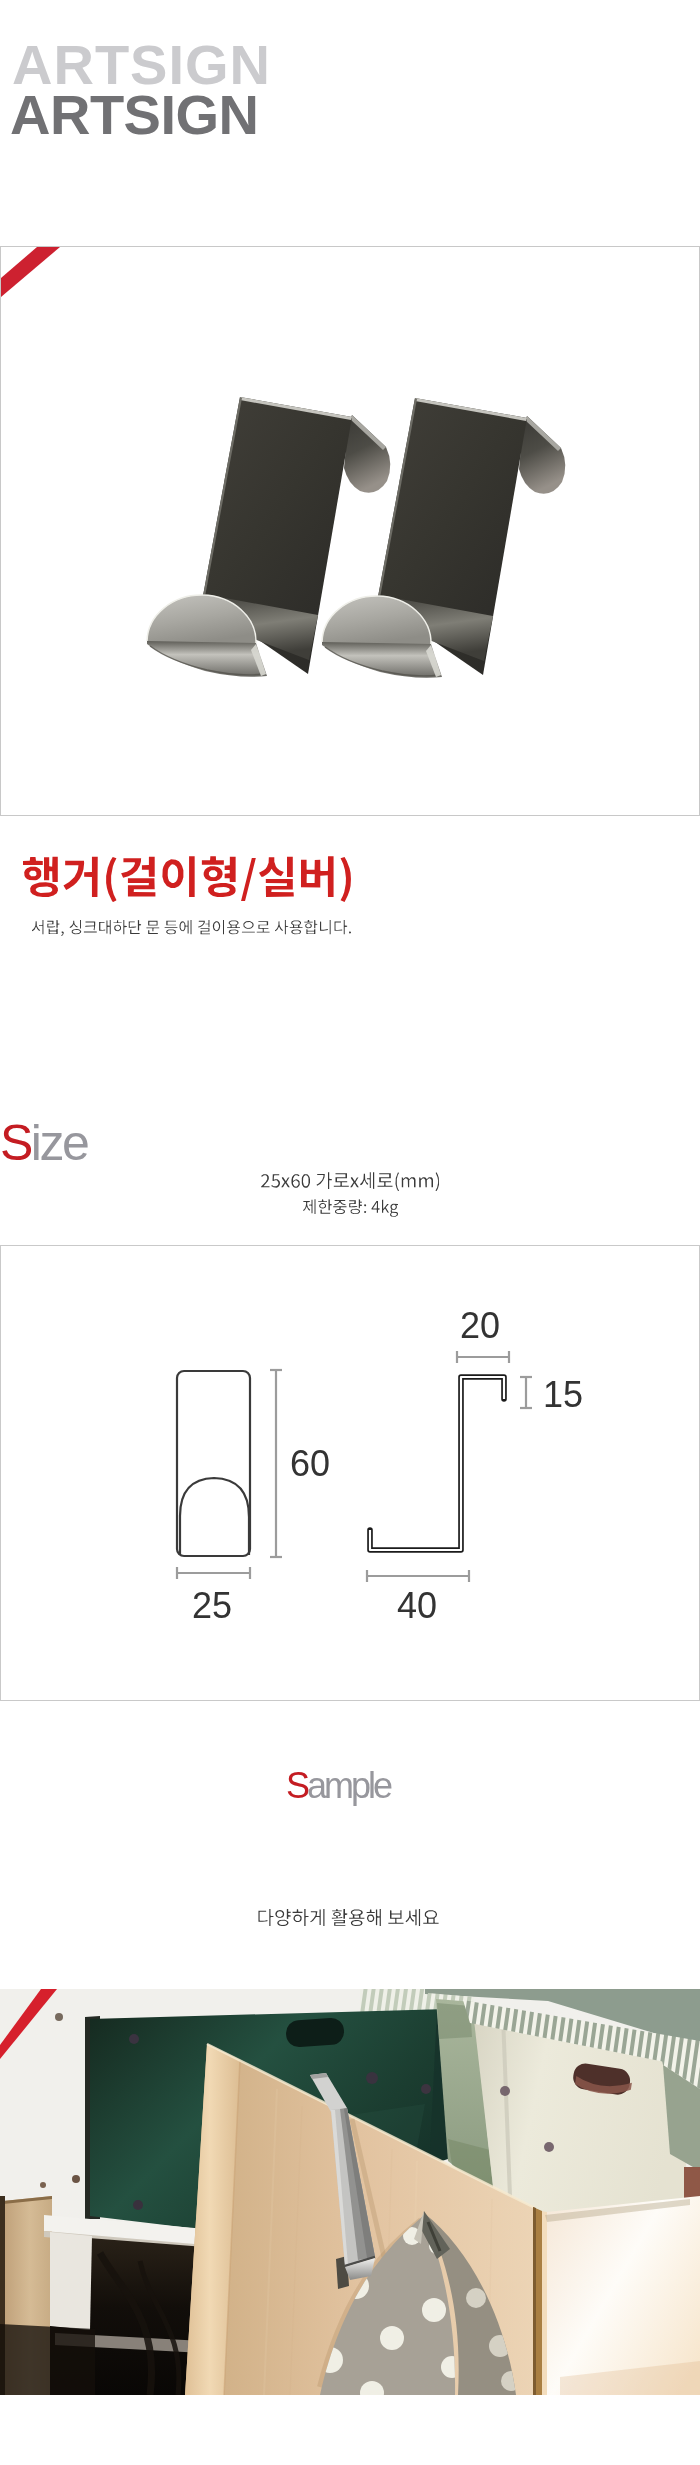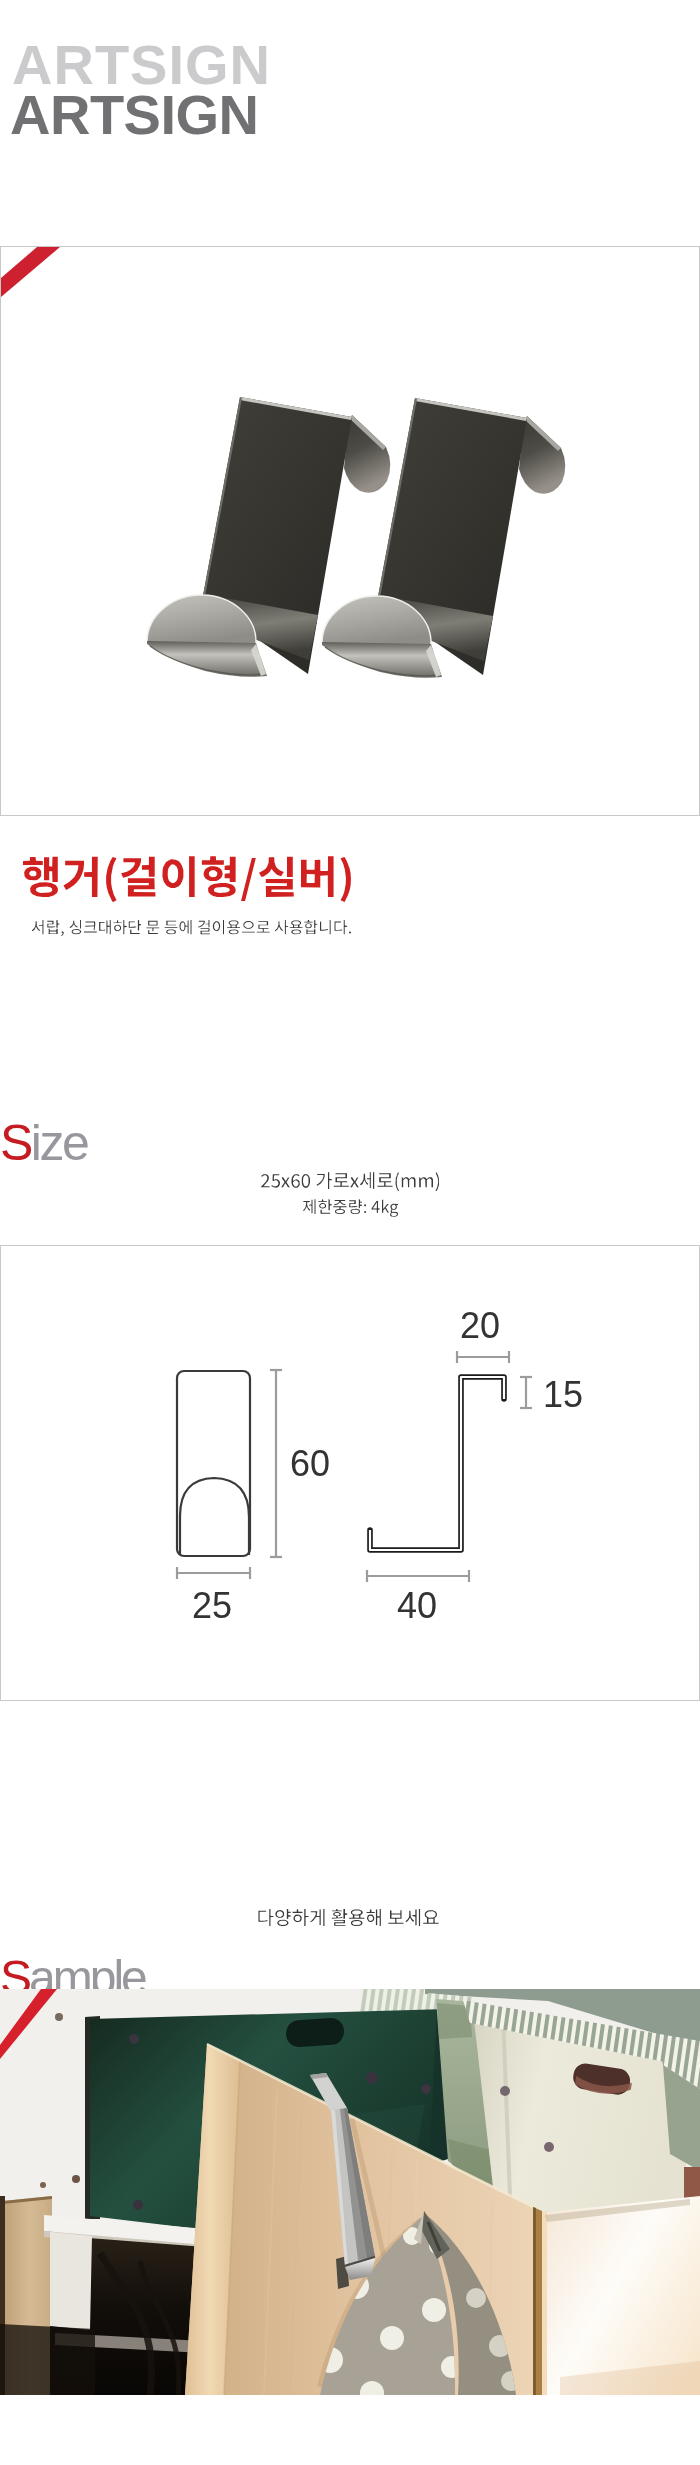--- a/index.html
+++ b/index.html
@@ -133,21 +133,21 @@
 
 <g stroke="#9c9c9c" stroke-width="2.2">
 <line x1="367" y1="1576" x2="469" y2="1576"></line>
       <line x1="367" y1="1570" x2="367" y2="1582"></line>
       <line x1="469" y1="1570" x2="469" y2="1582"></line>
 </g>
 
 <text x="397" y="1618" font-size="36" fill="#333">40</text>
 </svg>
 
-<div class="abs" style="left:0;top:1952px;width:676px;font-size:48px;line-height:52px;letter-spacing:-3px;color:#97979d"><span style="color:#c41c22">S</span>ample</div>
+<div class="abs" style="left:0;top:1760px;width:676px;text-align:center;font-size:36px;line-height:52px;letter-spacing:-3px;color:#97979d"><span style="color:#c41c22">S</span>ample</div>
 
 <svg style="position:absolute;left:256.625px;top:1909px" width="183" height="17" viewBox="0 0 182.75 17.25">
     <path d="M93.8,14.0 94.0,15.2 95.2,16.5 98.0,17.2 102.8,17.0 104.5,16.2 105.5,15.0 105.5,13.5 104.5,12.2 101.2,11.2 98.2,11.2 95.2,12.0 94.0,13.2Z M95.2,13.8 97.0,12.5 101.2,12.2 103.5,13.0 104.2,14.5 103.5,15.5 102.5,16.0 98.0,16.2 96.2,15.8 95.2,14.8Z M76.8,11.2 76.8,12.0 86.0,12.0 86.5,12.5 86.2,13.5 76.8,13.5 76.8,17.0 88.2,17.0 88.2,16.2 78.2,16.2 78.0,16.0 78.2,14.5 87.8,14.5 87.8,11.2Z M19.2,13.2 19.2,15.0 20.0,16.0 21.2,16.8 23.5,17.2 26.2,17.2 28.2,16.8 30.0,15.5 30.5,14.2 30.2,13.0 29.0,11.8 26.8,11.0 21.8,11.2 20.5,11.8Z M20.5,13.8 21.2,12.8 23.0,12.0 26.5,12.0 28.0,12.5 29.0,13.5 29.0,14.8 27.2,16.0 23.8,16.2 21.8,15.8 20.5,14.5Z M113.2,5.5 111.5,6.2 110.8,7.2 110.2,8.5 110.2,10.2 111.5,12.5 113.2,13.2 114.8,13.2 116.8,12.0 117.5,10.2 117.5,8.5 116.2,6.2 114.8,5.5Z M113.0,6.8 115.2,7.0 116.2,8.5 116.2,10.2 115.8,11.2 114.8,12.0 112.5,11.8 111.5,10.2 111.5,8.5 112.0,7.5Z M38.2,5.8 37.2,6.2 35.8,8.0 35.5,10.0 36.0,11.5 38.2,13.2 41.0,13.2 42.2,12.8 43.2,11.8 43.8,10.5 43.8,8.2 43.2,7.2 41.2,5.8 39.8,5.5Z M38.2,7.0 40.8,6.8 42.0,7.8 42.5,8.8 42.5,10.2 41.5,11.8 40.5,12.2 38.8,12.2 37.2,11.0 36.8,9.2 37.2,8.0Z M74.5,9.8 84.8,9.2 85.2,8.8 85.0,8.2 80.8,8.8 80.2,7.8 80.8,7.2 82.5,7.0 83.5,6.0 83.5,4.5 81.8,3.2 79.2,3.0 77.0,3.5 75.8,4.8 76.0,6.2 77.5,7.2 78.5,7.2 79.0,7.8 79.0,8.5 78.8,8.8 74.5,8.8Z M77.0,5.0 78.2,4.0 81.0,4.0 82.2,4.8 82.2,5.8 81.2,6.5 79.5,6.8 77.8,6.2 77.0,5.5Z M154.2,1.8 153.0,1.8 153.0,6.8 152.5,8.5 151.0,11.0 149.2,12.5 150.2,13.5 152.2,11.5 153.8,8.5 155.0,11.0 156.5,12.8 157.2,13.0 158.0,12.0 156.0,10.2 155.0,8.5 154.5,7.0Z M0.0,1.8 0.0,13.0 4.2,13.0 9.0,12.5 9.2,11.2 6.2,11.8 1.5,11.8 1.2,11.5 1.2,3.0 1.5,2.8 7.8,2.8 7.8,1.8Z M169.2,3.5 168.8,4.8 168.8,6.5 169.2,7.5 171.0,9.2 171.0,13.8 170.8,14.0 167.2,14.0 167.2,15.0 182.8,15.0 182.8,14.0 179.2,14.0 178.8,13.5 178.8,9.2 180.5,7.8 181.2,5.8 181.0,4.2 179.8,2.5 176.8,1.2 173.0,1.2 170.5,2.2Z M172.5,10.0 172.8,9.8 174.8,10.0 177.2,9.8 177.5,10.0 177.5,13.8 177.2,14.0 172.8,14.0 172.5,13.8Z M170.0,5.0 170.5,4.0 172.5,2.5 176.5,2.2 178.0,2.8 179.2,3.8 179.8,4.5 179.8,6.5 178.5,8.0 177.5,8.5 173.0,8.8 171.8,8.2 170.2,6.8Z M133.5,1.2 133.5,10.0 138.5,10.0 138.8,10.2 138.8,13.8 138.5,14.0 131.8,14.0 131.8,15.0 147.2,15.0 147.2,14.0 140.5,14.0 140.0,13.5 140.0,10.2 140.2,10.0 145.2,10.0 145.2,1.2 144.0,1.2 144.0,4.2 143.8,4.5 135.2,4.5 135.0,4.2 135.0,1.5Z M135.0,5.8 135.2,5.5 143.8,5.5 144.0,5.8 144.0,8.8 143.8,9.0 135.2,9.0 135.0,8.8Z M24.8,2.0 23.2,1.2 21.8,1.0 19.0,1.8 17.8,3.0 17.2,4.2 17.2,5.8 18.0,7.5 20.2,9.0 23.0,9.0 25.0,8.0 26.0,6.2 26.0,3.8Z M20.8,2.2 23.2,2.5 24.8,4.2 24.5,6.5 22.5,8.0 20.2,7.8 19.2,7.0 18.5,5.5 19.0,3.5Z M159.2,0.5 159.2,6.0 159.0,6.2 156.2,6.2 156.2,7.2 159.2,7.8 159.2,16.5 160.2,16.5 160.5,16.2 160.5,0.5Z M109.8,3.0 109.8,4.0 118.0,4.0 118.0,3.0 114.8,3.0 114.5,0.5 113.2,0.5 113.0,3.0Z M92.0,8.8 92.0,9.8 107.5,9.8 107.5,8.8 103.8,8.8 103.5,8.5 103.5,6.2 105.2,5.0 105.8,4.0 105.8,3.0 105.0,1.8 102.0,0.5 97.2,0.5 94.8,1.5 93.8,2.8 93.8,4.2 95.8,6.2 95.8,8.5 95.5,8.8Z M97.2,6.8 97.5,6.5 102.0,6.5 102.2,8.5 102.0,8.8 97.5,8.8Z M95.0,3.2 95.8,2.2 97.5,1.5 102.0,1.5 103.2,2.0 104.2,3.0 104.2,4.0 102.8,5.2 99.8,5.8 97.2,5.5 96.0,5.0 95.2,4.2Z M53.2,2.2 53.2,3.2 58.0,3.2 58.2,4.8 57.8,6.5 56.2,9.2 53.8,11.8 52.5,12.5 53.2,13.5 55.5,12.0 58.5,8.2 61.8,8.2 62.0,8.5 62.0,16.2 63.2,16.2 63.2,0.5 62.0,0.5 62.0,7.0 61.8,7.2 59.2,7.2 59.0,7.0 59.8,2.2Z M34.5,3.0 34.8,4.0 44.5,4.0 44.8,3.8 44.5,2.8 40.5,2.8 40.2,0.2 39.0,0.2 38.8,2.8 34.8,2.8Z M162.8,0.0 162.8,17.2 164.0,17.2 164.0,0.0Z M119.2,0.5 119.2,16.5 120.5,16.2 120.5,8.8 122.8,8.5 123.0,8.8 123.0,17.2 124.2,17.2 124.2,0.0 123.0,0.0 123.0,7.0 122.5,7.5 120.5,7.2 120.5,0.5Z M86.5,0.0 86.2,0.2 86.2,10.0 87.8,10.0 87.8,6.0 90.0,5.8 90.2,4.5 87.8,4.2 87.8,0.0Z M74.8,1.5 74.8,2.2 84.5,2.2 84.5,1.5 80.8,1.5 80.2,1.0 80.2,0.0 79.0,0.0 78.8,1.5Z M65.8,0.0 65.8,17.2 67.0,17.2 67.0,0.0Z M46.5,0.0 46.5,17.2 47.8,17.2 47.8,8.8 48.2,8.2 50.8,8.2 50.8,7.2 48.0,7.2 47.8,7.0 47.8,0.0Z M29.0,0.0 28.8,0.2 28.8,10.0 30.2,10.2 30.2,7.8 32.8,7.5 32.8,6.5 30.2,6.2 30.2,4.0 32.8,3.8 32.8,2.8 30.5,2.8 30.2,2.5 30.2,0.0Z M11.0,0.0 11.0,17.2 12.2,17.2 12.2,8.5 12.8,8.0 15.2,8.0 15.2,7.0 12.8,7.0 12.2,6.5 12.2,0.0Z" fill="#3a3a3a" fill-rule="evenodd"></path>
   </svg>
 
 <svg class="abs" style="left:0;top:1989px" width="700" height="406" viewBox="0 0 700 406">
 <defs>
 <linearGradient id="gDoor" x1="0" y1="0" x2="1" y2="0">
         <stop offset="0" stop-color="#cdad82"></stop>
         <stop offset="0.5" stop-color="#e2c3a0"></stop>

